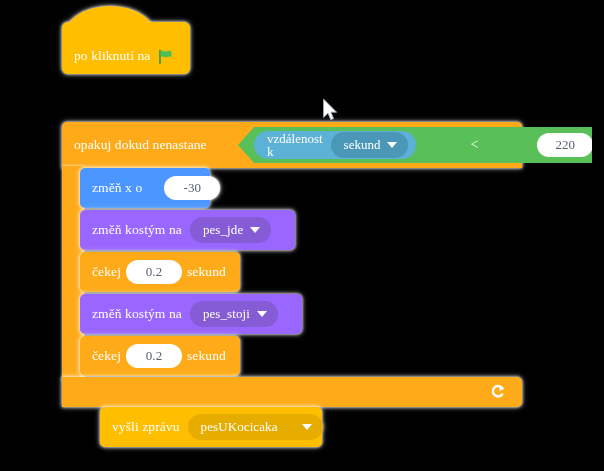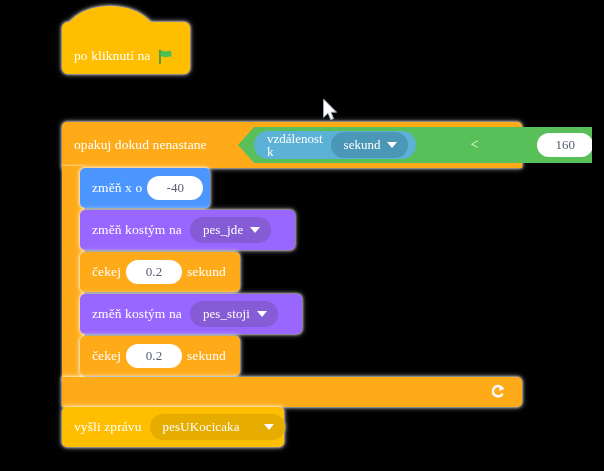--- a/index.html
+++ b/index.html
@@ -71,21 +71,21 @@
 
   
   .stack {
     border-radius: 5px;
     padding: 0 12px;
     height: 40px;
   }
   .motion  { background: #4c97ff; }
   .control { background: #ffab19; text-align: center; }
   .looks   { background: #9966ff; }
-  .events  { background: #ffbf00; }
+  .events  { background: #ffbf00; margin-left: 38px; }
 
   
   .oval {
     display: inline-flex;
     align-items: center;
     justify-content: center;
     background: #ffffff;
     border-radius: 14px;
     height: 24px;
     min-width: 34px;
@@ -219,28 +219,28 @@
 
   <div class="hex" style="filter: drop-shadow(0 0 1.2px rgba(255,255,255,0.35));">
     <span class="sensing-pill">
       <span class="lbl" style="font-size:13px">vzdálenost k</span>
       <span class="dropdown sensing-dd">
         <span>sekund</span>
         <span class="caret"></span>
       </span>
     </span>
     <span class="op-sym">&lt;</span>
-    <span class="oval num">160</span>
+    <span class="oval num">220</span>
   </div>
 
   <div class="cblock-arm"></div>
 
-  <div class="blk stack motion" style="left:80px; top:168px; width:130px;">
+  <div class="blk stack motion" style="left:80px; top:168px; width:130px;gap:17px;">
     <span class="lbl">změň x o</span>
-    <span class="oval num">-40</span>
+    <span class="oval num">-30</span>
   </div>
 
   <div class="blk stack looks" style="left:80px; top:210px; width:215px;">
     <span class="lbl">změň kostým na</span>
     <span class="dropdown looks-dd">
       <span>pes_jde</span>
       <span class="caret"></span>
     </span>
   </div>
 

